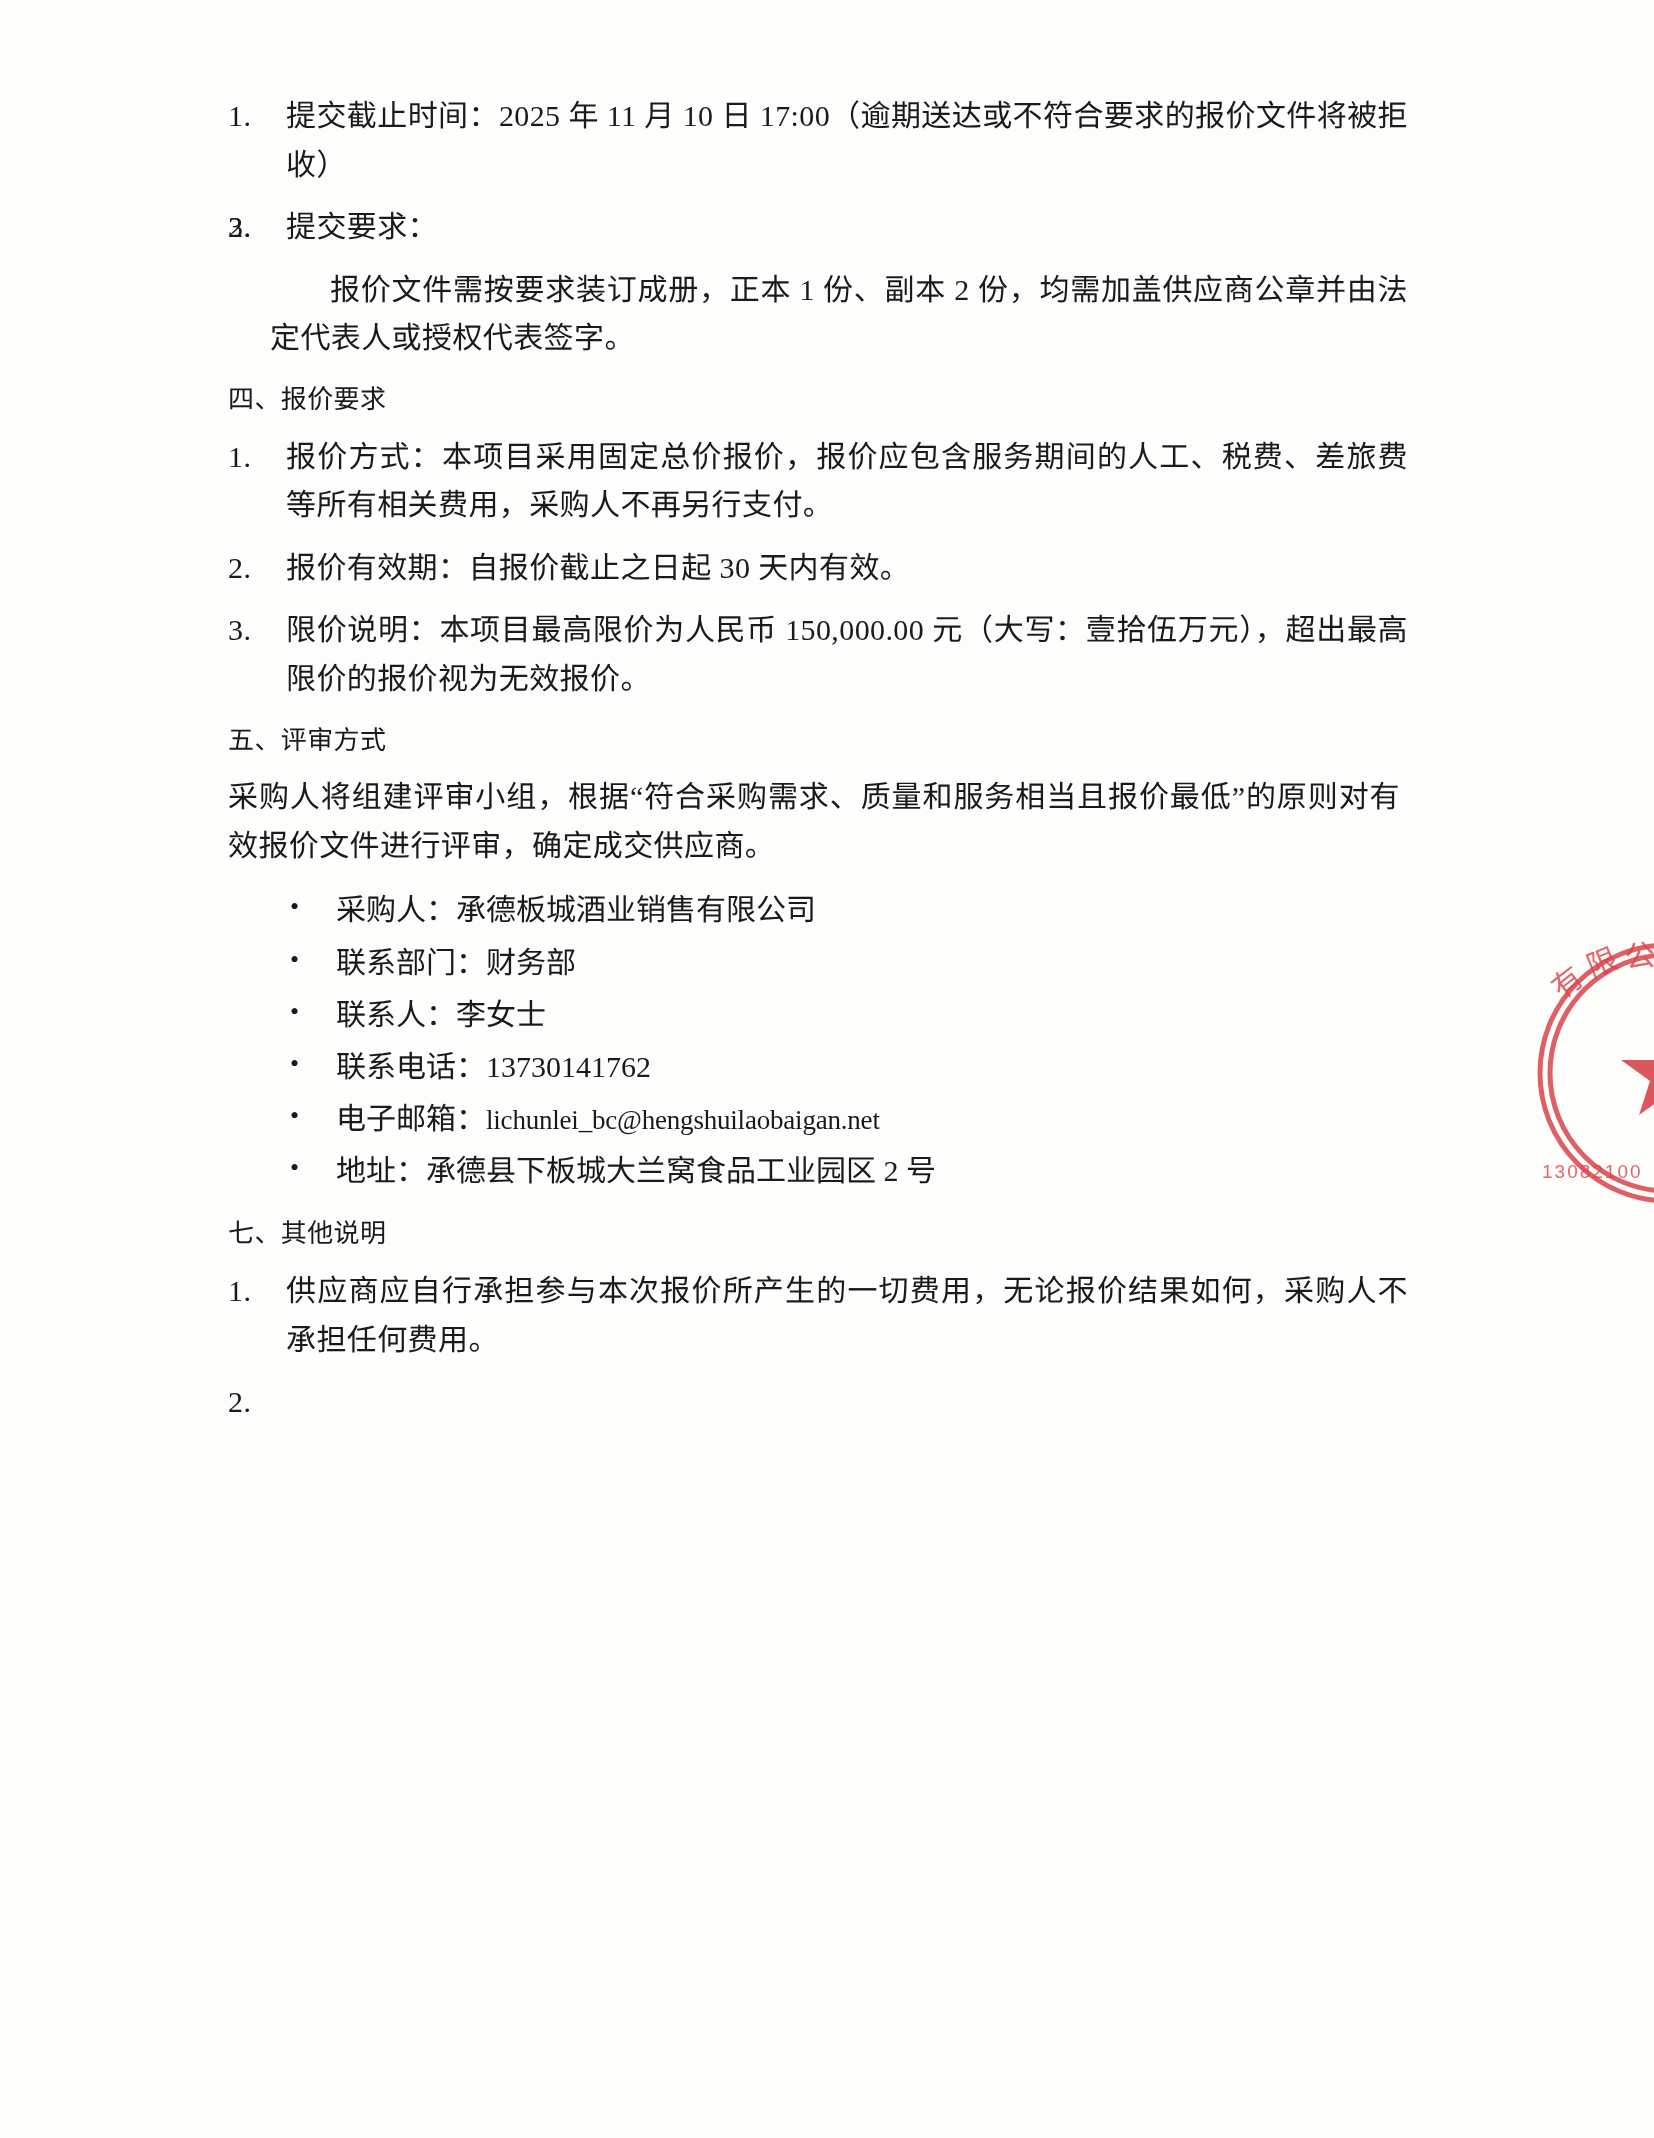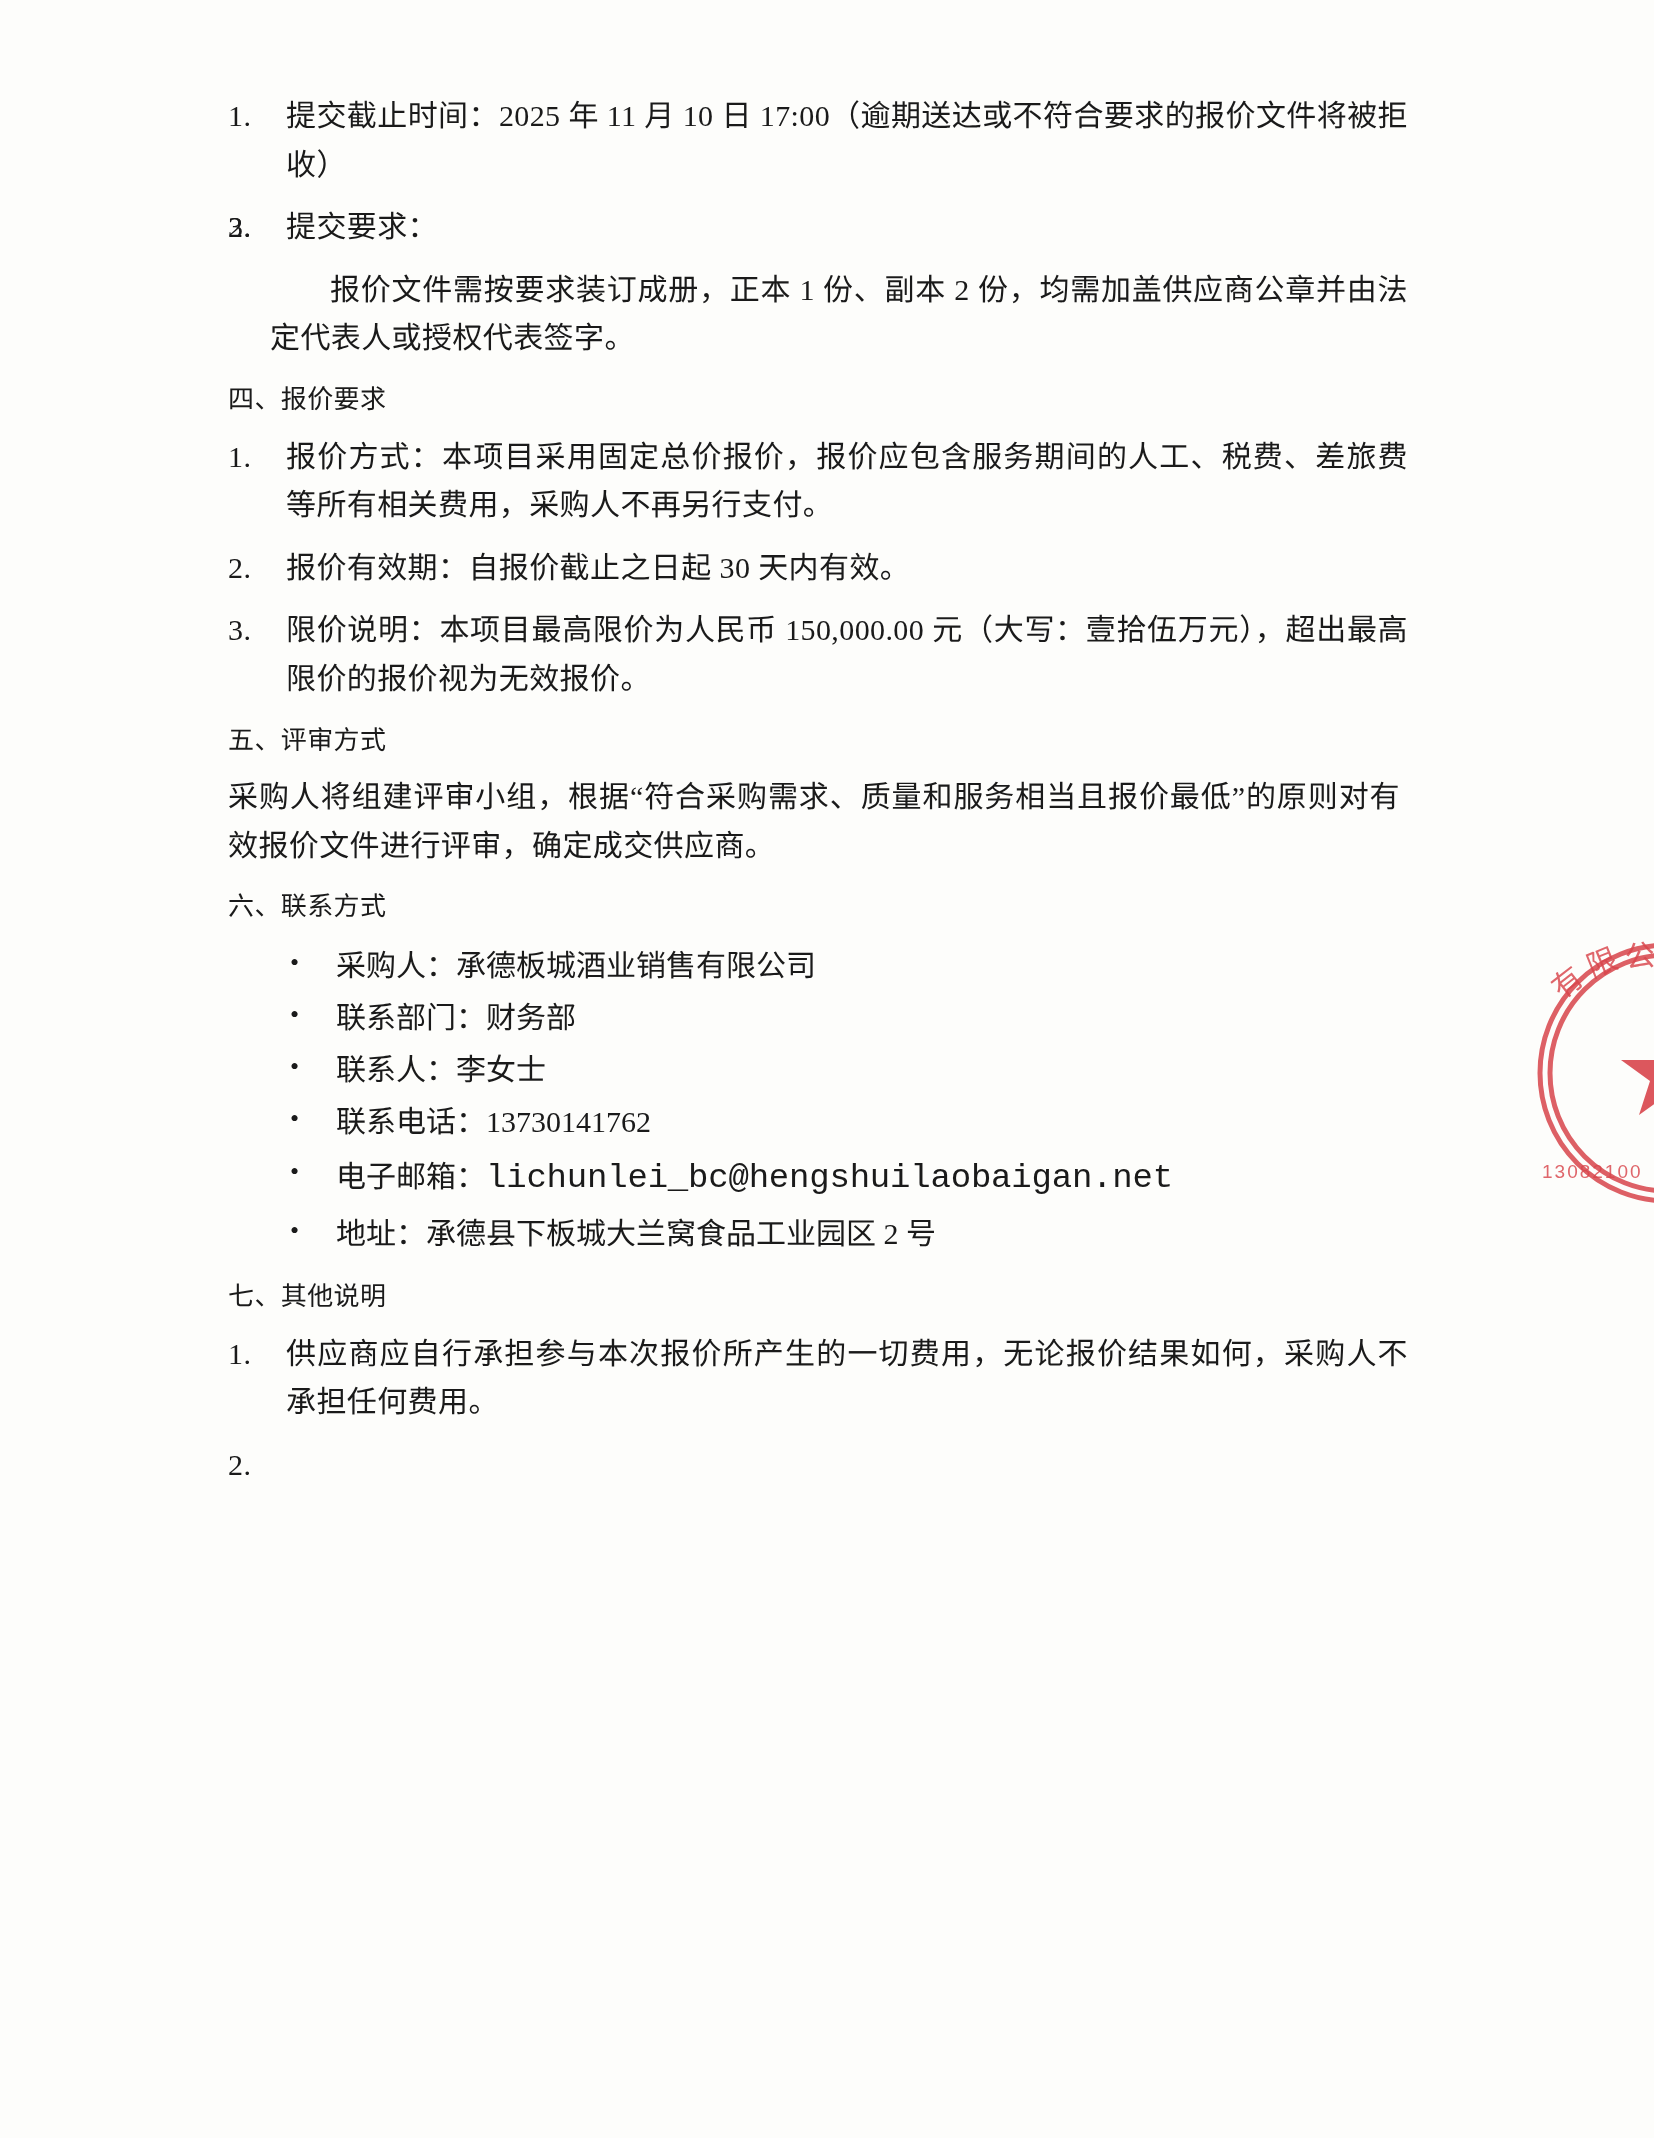--- a/index.html
+++ b/index.html
@@ -70,22 +70,22 @@
     font-size: 30px;
     line-height: 1.74;
   }
   ul.contact li .bullet {
     position: absolute;
     left: 62px;
     top: 0;
     font-size: 26px;
   }
   .mono {
-    font-family: Liberation Mono, monospace;
-    font-size: 34px;
+    font-family: Liberation Serif, serif;
+    font-size: 27px;
     letter-spacing: -0.2px;
   }
   
   .seal {
     position: absolute;
     left: 1518px;
     top: 938px;
     width: 210px;
     height: 270px;
     pointer-events: none;
@@ -125,21 +125,20 @@
     </p>
 
     <p class="numbered">
       <span class="num">3.</span><span>限价说明：本项目最高限价为人民币 150,000.00 元（大写：壹拾伍万元），超出最高限价的报价视为无效报价。</span>
     </p>
 
     <p class="section-head">五、评审方式</p>
 
     <p class="plain">采购人将组建评审小组，根据“符合采购需求、质量和服务相当且报价最低”的原则对有效报价文件进行评审，确定成交供应商。</p>
 
-    <p class="section-head">六、联系方式</p>
 
     <ul class="contact">
       <li>
         <span class="bullet">•</span><span>采购人：</span><span>承德板城酒业销售有限公司</span>
       </li>
       <li>
         <span class="bullet">•</span><span>联系部门：</span><span>财务部</span>
       </li>
       <li>
         <span class="bullet">•</span><span>联系人：</span><span>李女士</span>

